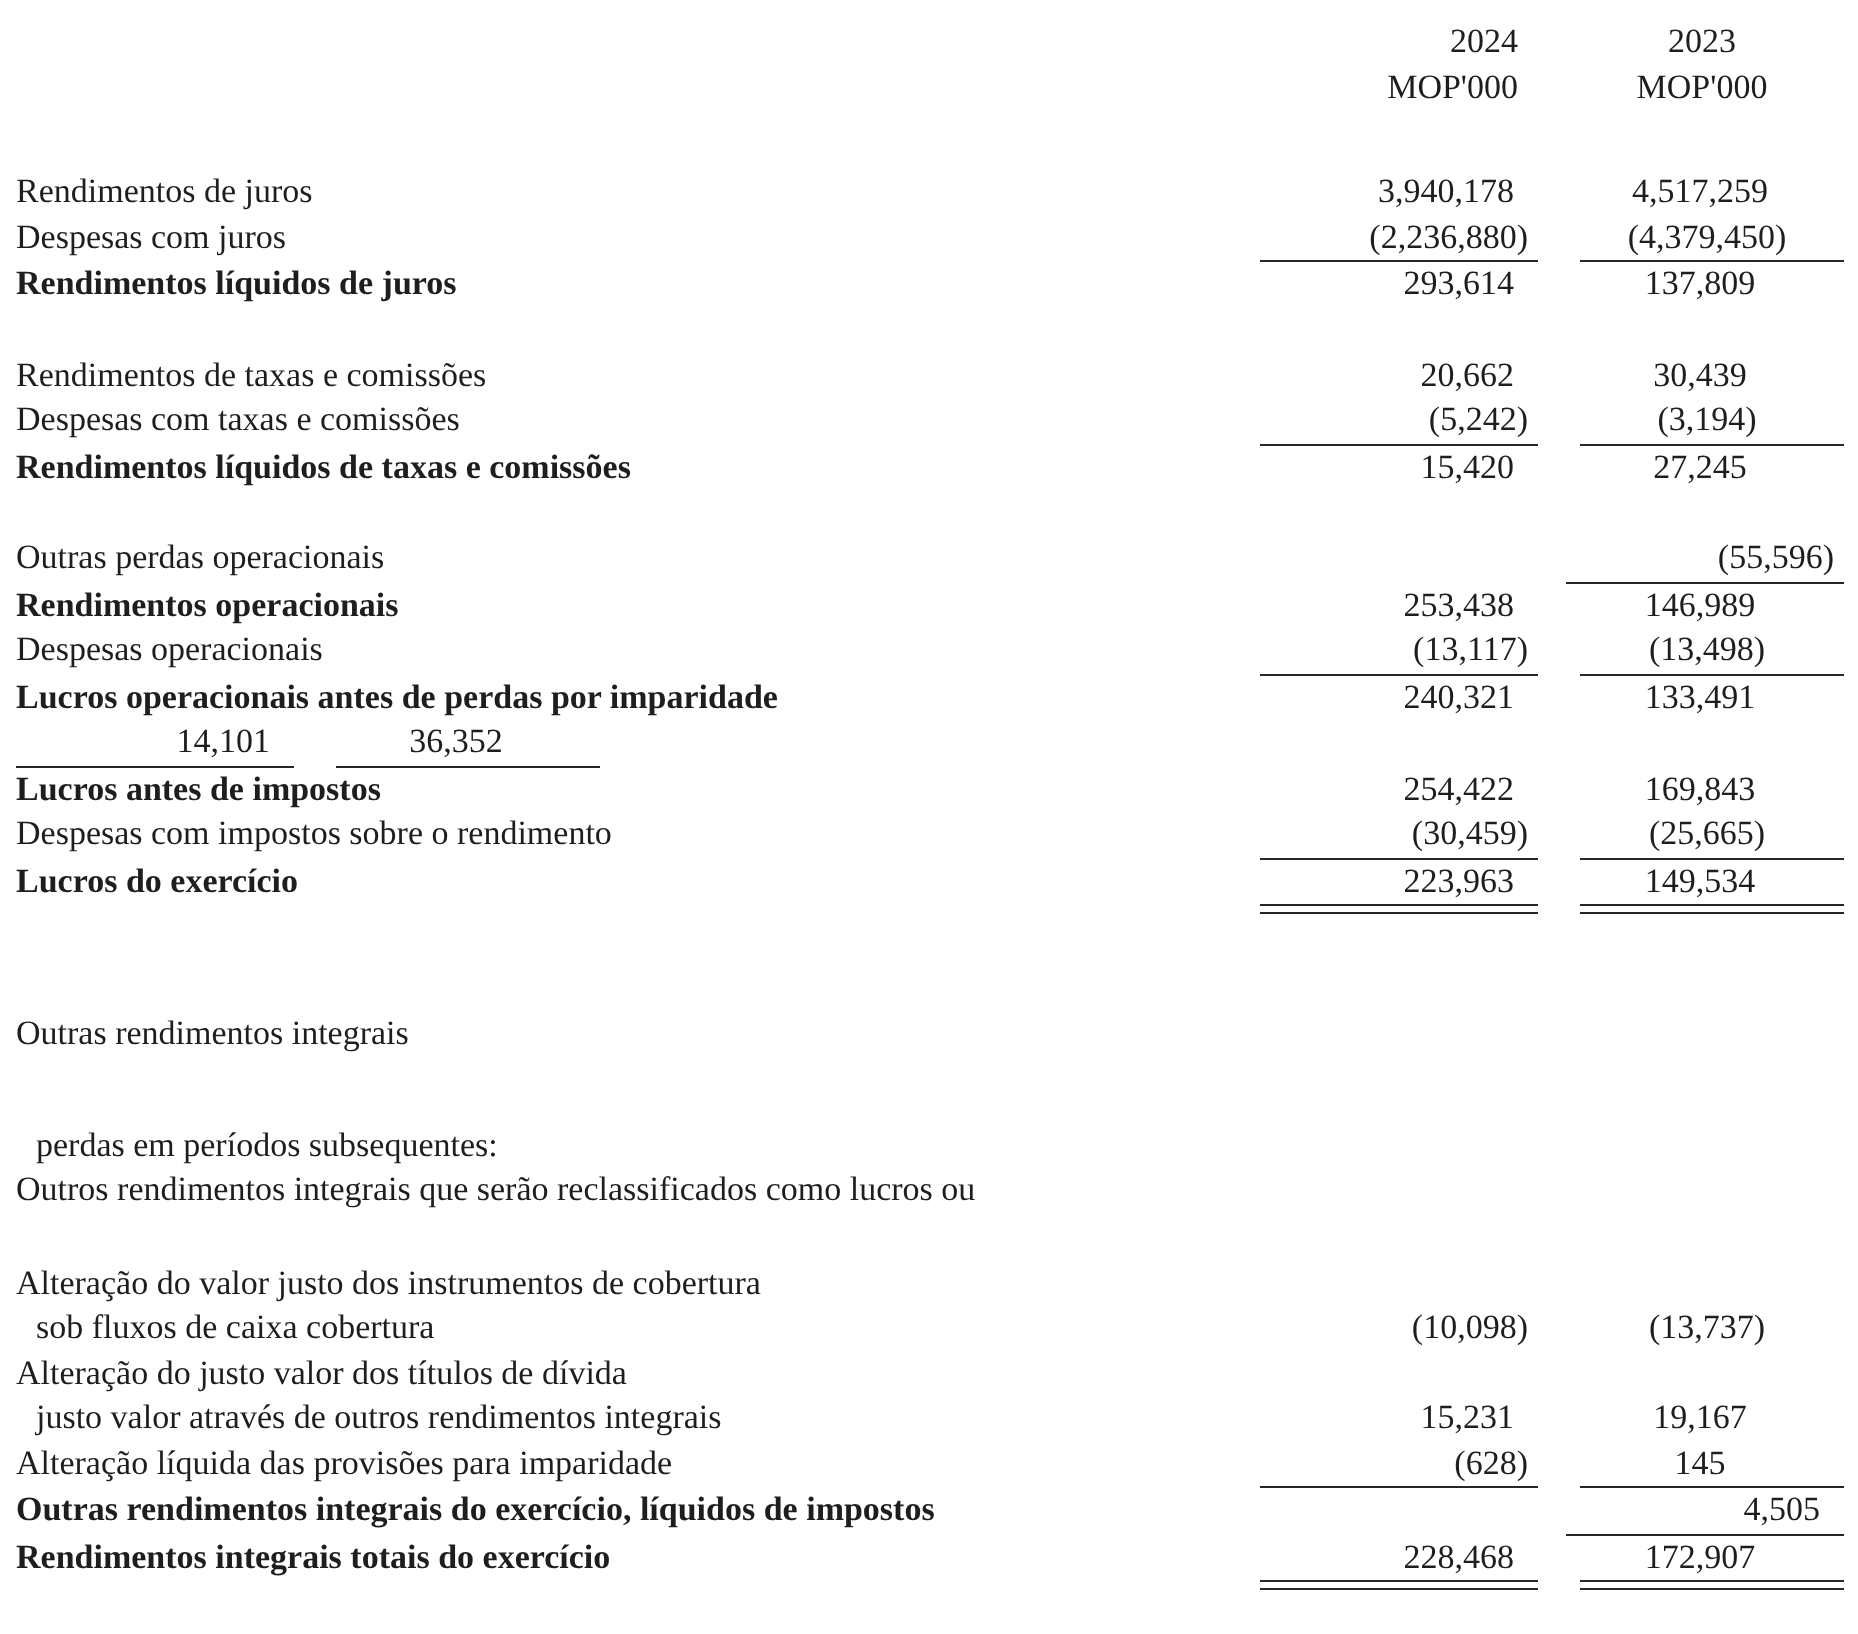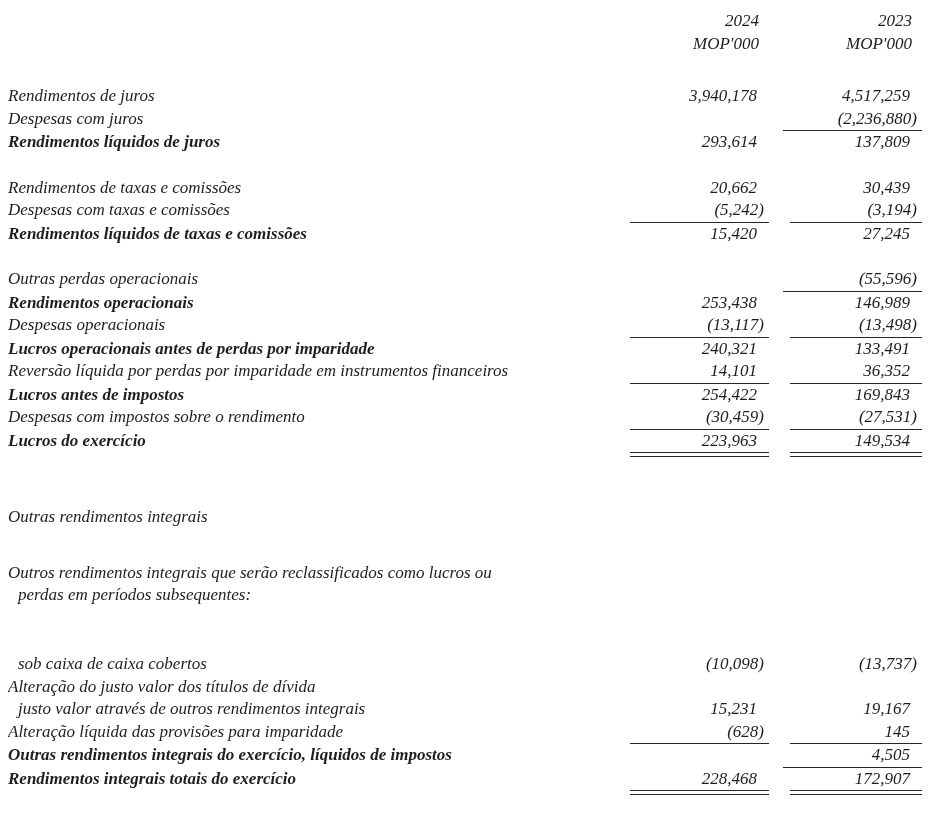--- a/index.html
+++ b/index.html
@@ -11,39 +11,38 @@
     overflow: hidden;
     font-family: "Liberation Serif", "DejaVu Serif", serif;
     font-size: 17px;
     color: #1e1e1e;
     -webkit-font-smoothing: antialiased;
   }
   .page {
     box-sizing: border-box;
     width: 929px; height: 605px;
     padding: 10px 7px 0 8px;
-    font-style: italic;
   }
   .row {
     display: flex;
     min-height: 22.5px;
     line-height: 22.5px;
   }
   .label {
     flex: 1 1 auto;
     white-space: nowrap;
     overflow: hidden;
   }
   .col {
     box-sizing: border-box;
     text-align: right;
     white-space: nowrap;
   }
   .c1 { flex: 0 0 139px; }
-  .c2 { flex: 0 0 132px; margin-left: 21px; }
+  .c2 { flex: 0 0 132px; margin-left: 21px; text-align: center; }
   .col.plain { padding-right: 12px; }
   .col.neg   { padding-right: 5px; }
   .bold .label { font-weight: 700; }
   .indent .label { padding-left: 10px; }
   
   .rule-single .col { border-bottom: 1.7px solid #262626; }
   .rule-double .col { position: relative; border-bottom: 1.7px solid #262626; }
   .rule-double .col::after {
     content: "";
     position: absolute;
@@ -72,20 +71,21 @@
   <div>
       <div style="height: 30px;"></div>
       <div class="row">
     <div class="label">Rendimentos de juros</div>
     <div class="col c1 plain">3,940,178</div>
     <div class="col c2 plain">4,517,259</div>
   </div>
       <div class="row rule-single">
     <div class="label">Despesas com juros</div>
     <div class="col c1 neg">(2,236,880)</div>
+    <div class="col c2 neg">(4,379,450)</div>
   </div>
       <div class="row bold">
     <div class="label">Rendimentos líquidos de juros</div>
     <div class="col c1 plain">293,614</div>
     <div class="col c2 plain">137,809</div>
   </div>
       <div style="height: 23px;"></div>
       <div class="row">
     <div class="label">Rendimentos de taxas e comissões</div>
     <div class="col c1 plain">20,662</div>
@@ -115,63 +115,63 @@
     <div class="label">Despesas operacionais</div>
     <div class="col c1 neg">(13,117)</div>
     <div class="col c2 neg">(13,498)</div>
   </div>
       <div class="row bold">
     <div class="label">Lucros operacionais antes de perdas por imparidade</div>
     <div class="col c1 plain">240,321</div>
     <div class="col c2 plain">133,491</div>
   </div>
       <div class="row rule-single">
-    <div class="label">Reversão líquida por perdas por imparidade em instrumentos financeiros</div>
     <div class="col c1 plain">14,101</div>
     <div class="col c2 plain">36,352</div>
   </div>
       <div class="row bold">
     <div class="label">Lucros antes de impostos</div>
     <div class="col c1 plain">254,422</div>
     <div class="col c2 plain">169,843</div>
   </div>
       <div class="row rule-single">
     <div class="label">Despesas com impostos sobre o rendimento</div>
     <div class="col c1 neg">(30,459)</div>
-    <div class="col c2 neg">(27,531)</div>
+    <div class="col c2 neg">(25,665)</div>
   </div>
       <div class="row bold rule-double">
     <div class="label">Lucros do exercício</div>
     <div class="col c1 plain">223,963</div>
     <div class="col c2 plain">149,534</div>
   </div>
       <div style="height: 53px;"></div>
       <div class="row">
     <div class="label">Outras rendimentos integrais</div>
     <div class="col c1"></div>
     <div class="col c2"></div>
   </div>
       <div style="height: 33px;"></div>
+      <div class="row indent">
+    <div class="label">perdas em períodos subsequentes:</div>
+    <div class="col c1"></div>
+    <div class="col c2"></div>
+  </div>
       <div class="row">
     <div class="label">Outros rendimentos integrais que serão reclassificados como lucros ou</div>
     <div class="col c1"></div>
     <div class="col c2"></div>
   </div>
-      <div class="row indent">
-    <div class="label">perdas em períodos subsequentes:</div>
-    <div class="col c1"></div>
-    <div class="col c2"></div>
-  </div>
       <div style="height: 24px;"></div>
       <div class="row">
+    <div class="label">Alteração do valor justo dos instrumentos de cobertura</div>
     <div class="col c1"></div>
     <div class="col c2"></div>
   </div>
       <div class="row indent">
-    <div class="label">sob caixa de caixa cobertos</div>
+    <div class="label">sob fluxos de caixa cobertura</div>
     <div class="col c1 neg">(10,098)</div>
     <div class="col c2 neg">(13,737)</div>
   </div>
       <div class="row">
     <div class="label">Alteração do justo valor dos títulos de dívida</div>
     <div class="col c1"></div>
     <div class="col c2"></div>
   </div>
       <div class="row indent">
     <div class="label">justo valor através de outros rendimentos integrais</div>

